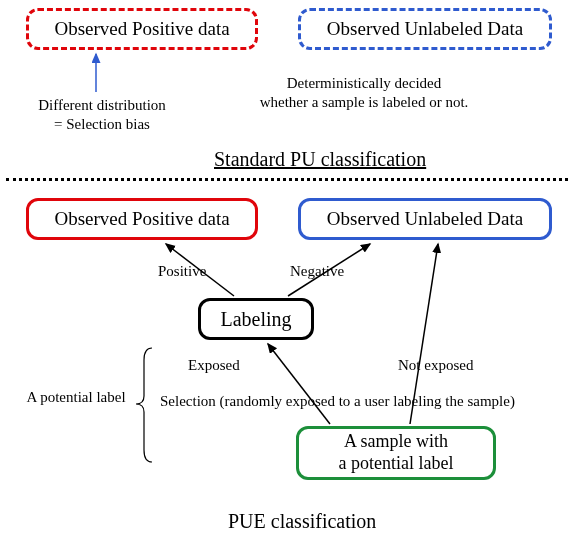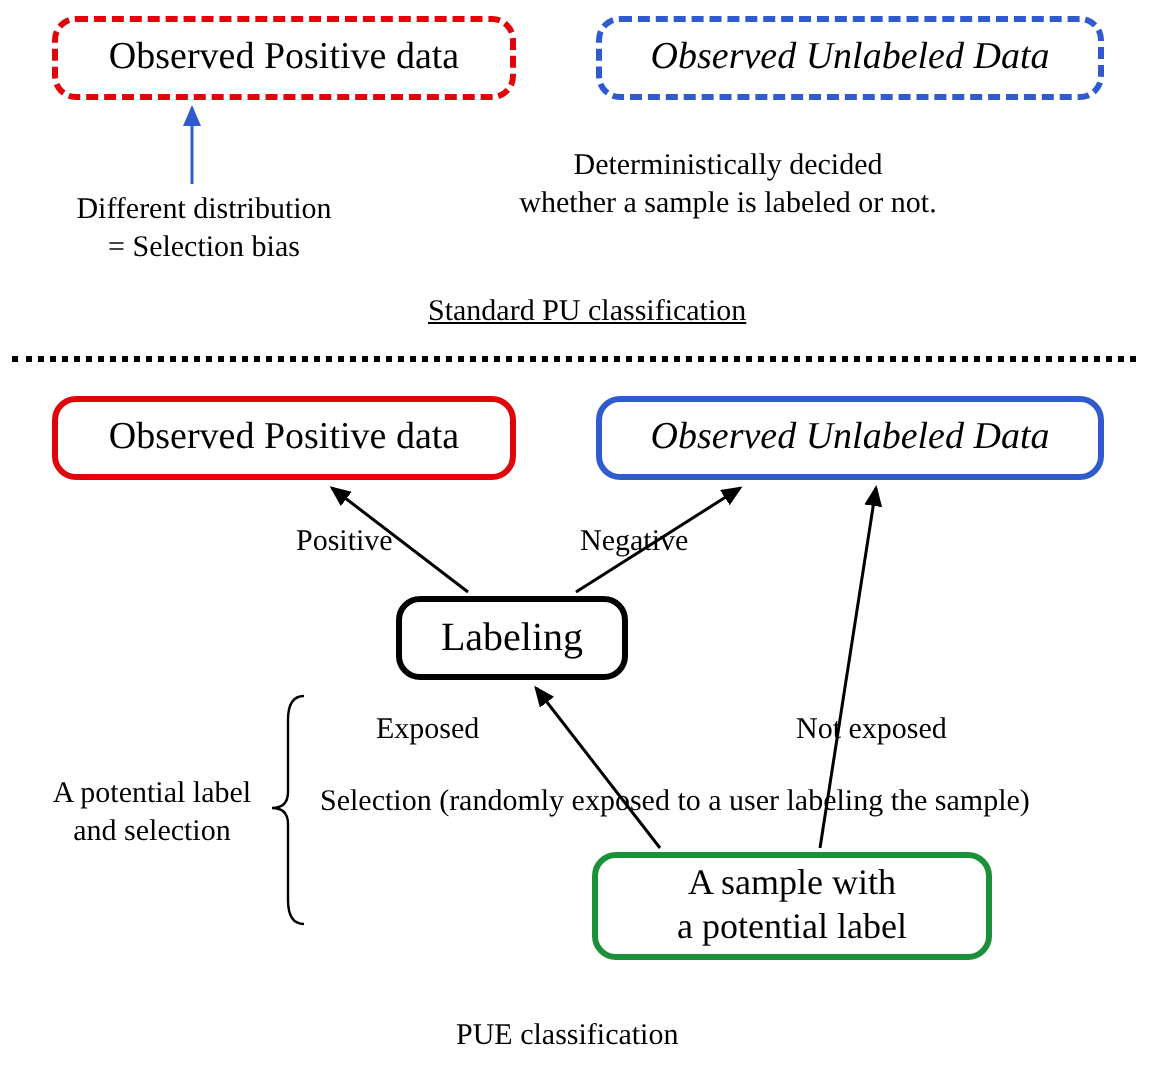--- a/index.html
+++ b/index.html
@@ -18,33 +18,33 @@
     align-items: center;
     justify-content: center;
     text-align: center;
     font-size: 19px;
     padding: 6px 20px;
     background: #fff;
   }
   .dashed { border-style: dashed; border-width: 3px; }
   .solid { border-style: solid; border-width: 3px; }
   .red { border-color: #e0050b; }
-  .blue { border-color: #2f5bcf; font-style: italic; }
+  .blue { border-color: #2f5bcf; }
   .black { border-color: #000; }
   .green { border-color: #1c8f3a; }
   .label {
     position: absolute;
     font-size: 15px;
     text-align: center;
     line-height: 1.25;
     color: #000000;
   }
   .section-title {
     position: absolute;
-    font-size: 15px;
+    font-size: 20px;
     text-decoration: underline;
   }
   .divider {
     position: absolute;
     left: 6px;
     width: 562px;
     border-top: 3px dotted #000;
   }
   svg.overlay {
     position: absolute;
@@ -90,33 +90,33 @@
   <span>Labeling</span>
 </div>
 
 <div class="box solid green" style="left:296px; top:426px; width:200px; height:54px; font-size:18px; line-height:1.2;">
   <span>
     <span>A sample with</span><br>
     <span>a potential label</span>
   </span>
 </div>
 
-<div class="label" style="left:148px; top:262px;">Positive</div>
+<div class="label" style="left:158px; top:262px;">Positive</div>
 
 <div class="label" style="left:290px; top:262px;">Negative</div>
 
 <div class="label" style="left:188px; top:356px;">Exposed</div>
 
 <div class="label" style="left:398px; top:356px;">Not exposed</div>
 
 <div class="label" style="left:160px; top:392px; width:420px; text-align:left;">Selection (randomly exposed to a user labeling the sample)</div>
 
 <div class="label" style="left:6px; top:388px; width:140px;">
   <span>A potential label</span><br>
-  <span>and selection</span><br>
+  <br>
 </div>
 
 <div class="section-title" style="left:228px; top:510px; text-decoration:none;">PUE classification</div>
 
 <svg class="overlay">
   <defs>
     <marker id="arrow" markerWidth="8" markerHeight="8" refX="6" refY="3" orient="auto">
       <path d="M0,0 L7,3 L0,6 Z" fill="#000"></path>
     </marker>
     <marker id="arrow-blue" markerWidth="8" markerHeight="8" refX="6" refY="3" orient="auto">

